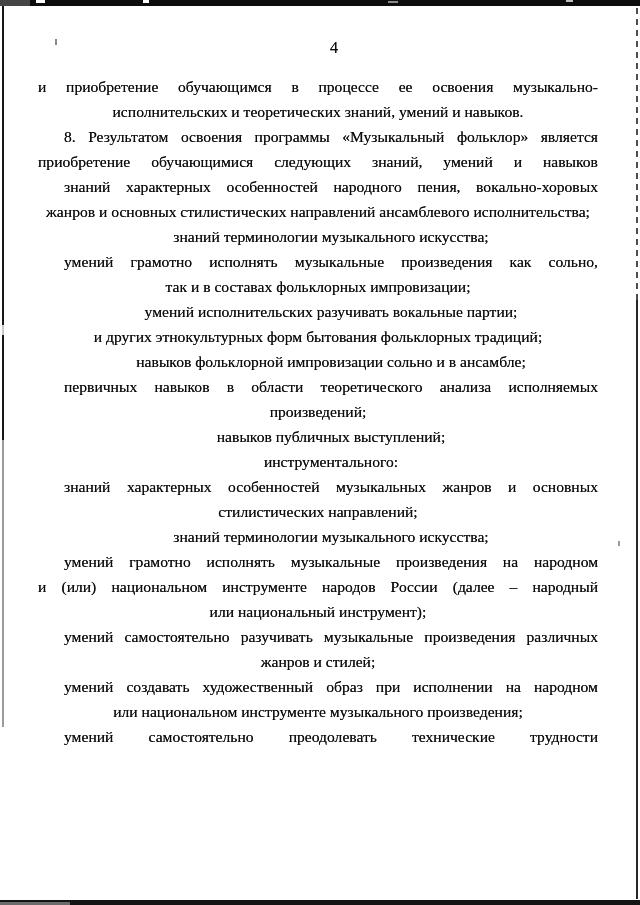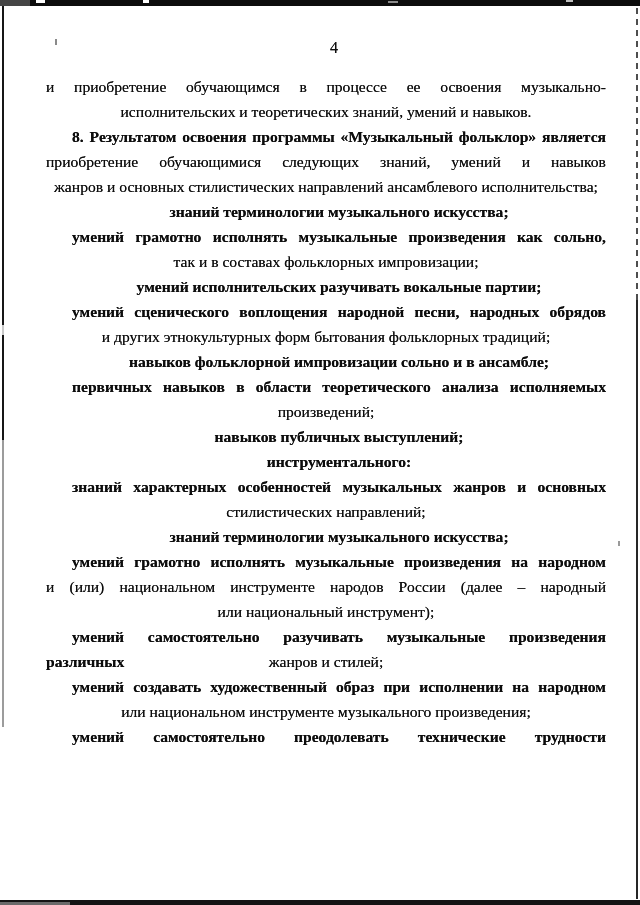--- a/index.html
+++ b/index.html
@@ -61,31 +61,31 @@
   
   .page-number {
     position: absolute; top: 35px; left: 46px;
     width: 576px; height: 25px; line-height: 25px;
     text-align: center; font-size: 16px;
     text-shadow: 0 0 0.5px rgba(13,13,13,0.8);
   }
 
   
   .text-block {
-    position: absolute; left: 46px; top: 74px;
+    position: absolute; left: 38px; top: 74px;
     width: 560px;
   }
   .line {
     height: 25px; line-height: 25px;
     font-size: 15.6px;
     white-space: normal;
     text-shadow: 0 0 0.5px rgba(13,13,13,0.8);
     text-align: center;
   }
-  .line.indent { text-indent: 26px; font-weight: bold; }
+  .line.indent { text-indent: 26px; }
   .line.justify {
     text-align: justify;
     text-align-last: justify;
   }
 </style>
 </head>
 <body>
 
 <div class="page">
 
@@ -110,26 +110,26 @@
   <div class="speck-1"></div>
   <div class="speck-2"></div>
 
   <div class="page-number">4</div>
 
   <div class="text-block" id="text-block">
       <div class="line justify">и приобретение обучающимся в процессе ее освоения музыкально-</div>
       <div class="line">исполнительских и теоретических знаний, умений и навыков.</div>
       <div class="line indent justify">8. Результатом освоения программы «Музыкальный фольклор» является</div>
       <div class="line justify">приобретение обучающимися следующих знаний, умений и навыков</div>
+      <div class="line indent justify">знаний характерных особенностей народного пения, вокально-хоровых</div>
       <div class="line">жанров и основных стилистических направлений ансамблевого исполнительства;</div>
       <div class="line indent">знаний терминологии музыкального искусства;</div>
       <div class="line indent justify">умений грамотно исполнять музыкальные произведения как сольно,</div>
       <div class="line">так и в составах фольклорных импровизации;</div>
       <div class="line indent">умений исполнительских разучивать вокальные партии;</div>
-      <div class="line indent justify">умений сценического воплощения народной песни, народных обрядов</div>
       <div class="line">и других этнокультурных форм бытования фольклорных традиций;</div>
       <div class="line indent">навыков фольклорной импровизации сольно и в ансамбле;</div>
       <div class="line indent justify">первичных навыков в области теоретического анализа исполняемых</div>
       <div class="line">произведений;</div>
       <div class="line indent">навыков публичных выступлений;</div>
       <div class="line indent">инструментального:</div>
       <div class="line indent justify">знаний характерных особенностей музыкальных жанров и основных</div>
       <div class="line">стилистических направлений;</div>
       <div class="line indent">знаний терминологии музыкального искусства;</div>
       <div class="line indent justify">умений грамотно исполнять музыкальные произведения на народном</div>

